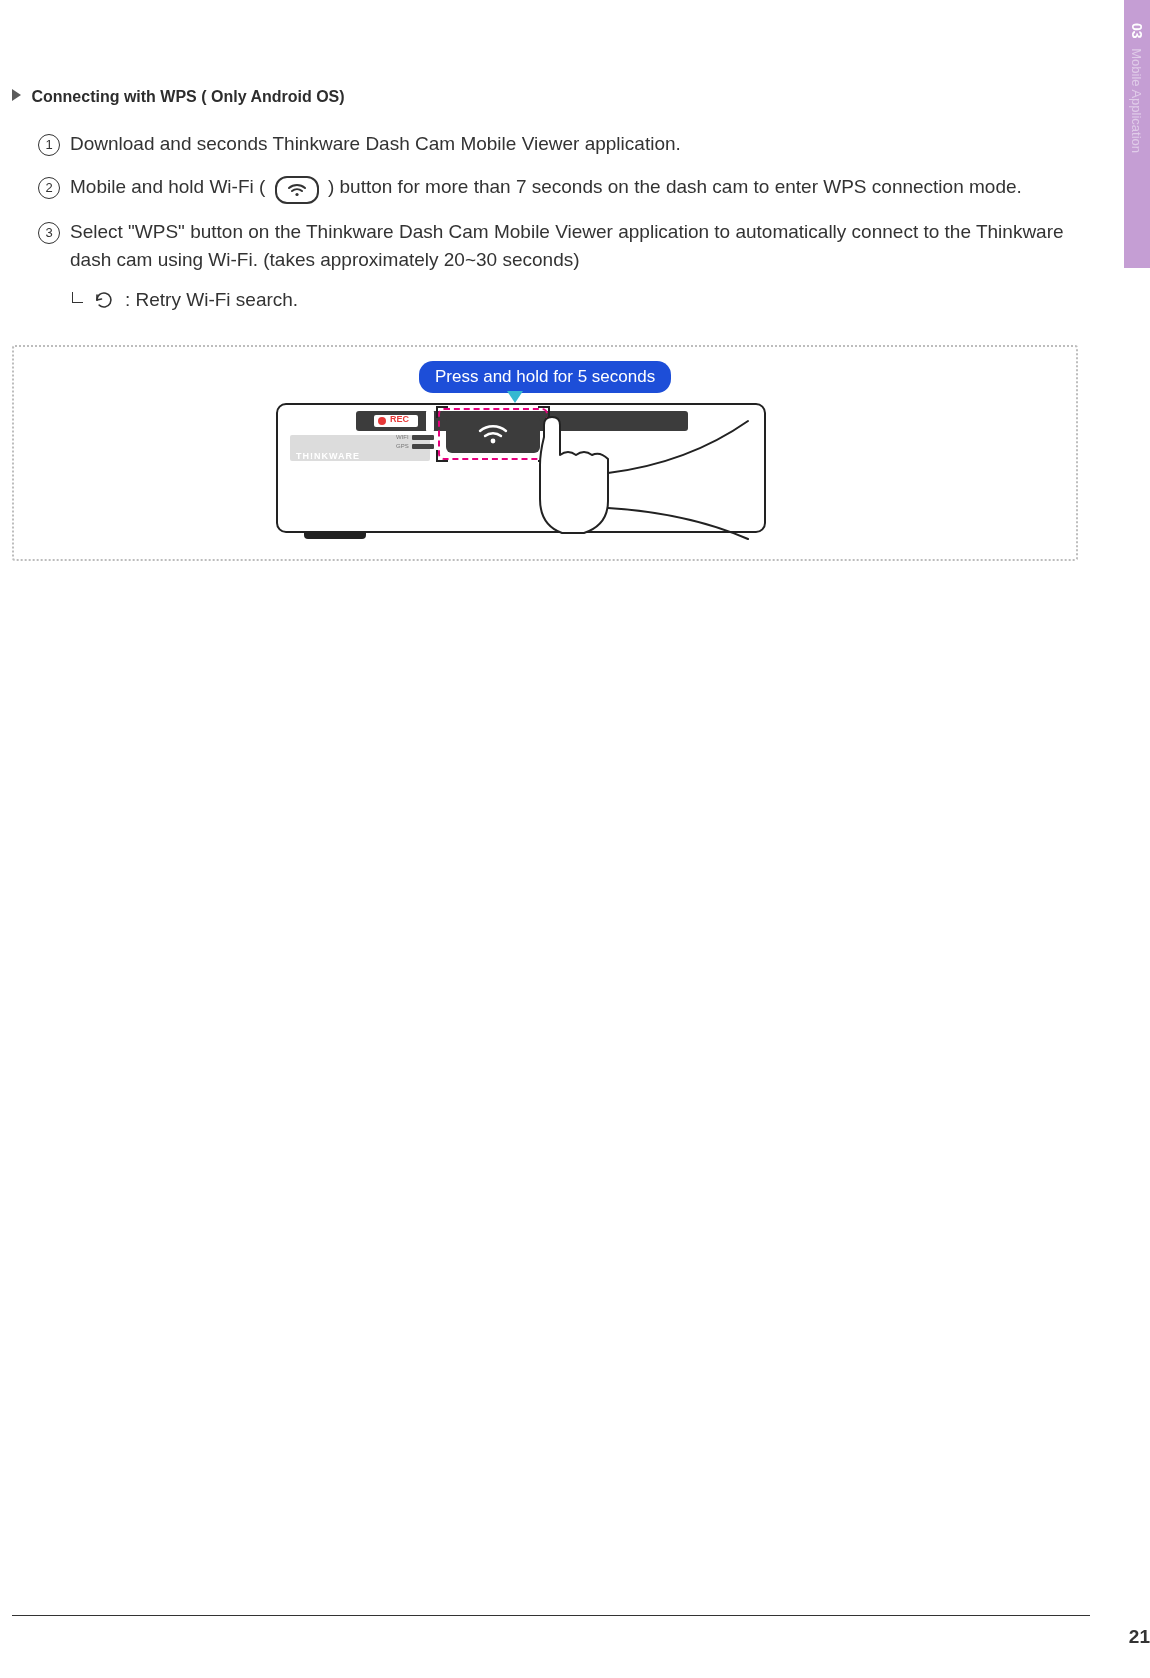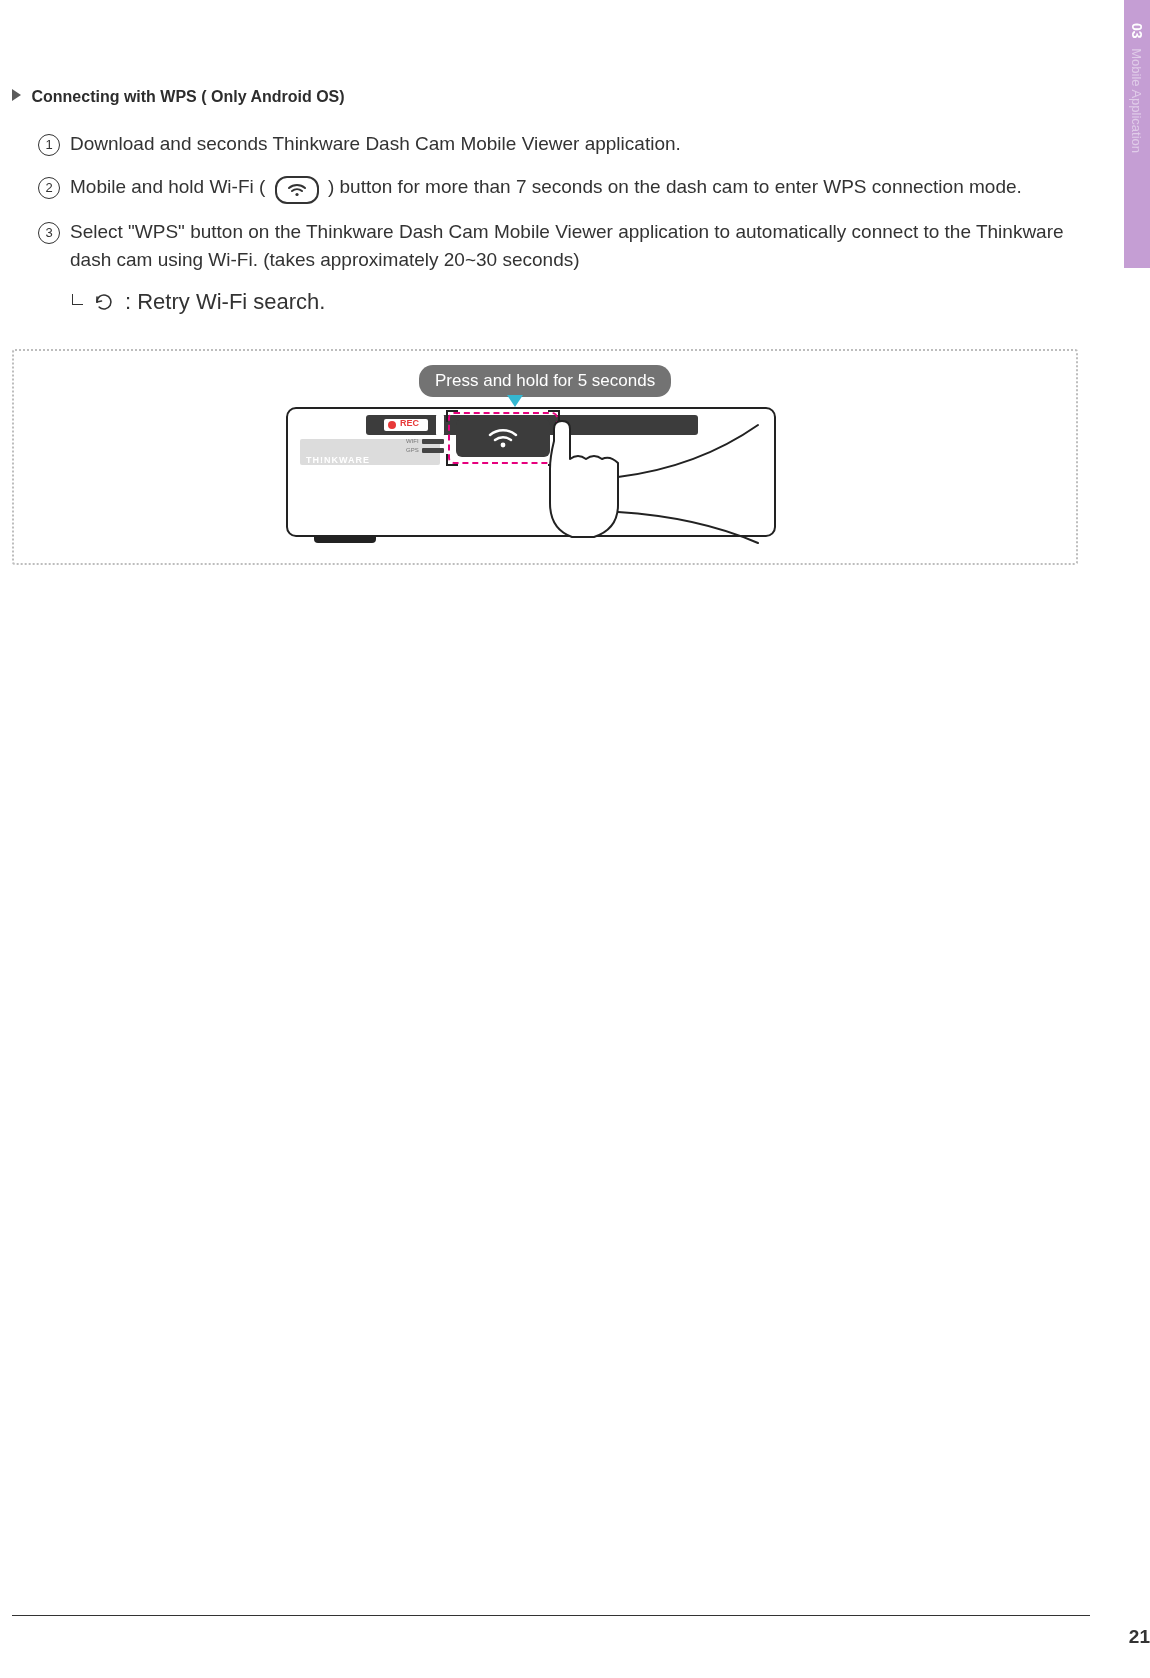--- a/index.html
+++ b/index.html
@@ -9,27 +9,27 @@
 .side-tab .vt .txt{color:#e0cce9}
 .content{position:absolute;top:88px;left:0;right:60px;padding:0 12px}
 .sec-title{font-weight:700;font-size:16px;color:#2d2d2d;margin:0 0 24px 0}
 .sec-title .tri{display:inline-block;width:0;height:0;border-top:6px solid transparent;border-bottom:6px solid transparent;border-left:9px solid #5b5b5b;margin-right:6px;vertical-align:1px}
 .steps{margin:0;padding:0;list-style:none}
 .steps li{display:flex;align-items:flex-start;font-size:19px;line-height:1.5;color:#333;margin:0 0 14px 26px}
 .steps .circ{flex:0 0 auto;width:20px;height:20px;border:1px solid #333;border-radius:50%;font-size:13px;line-height:20px;text-align:center;margin:4px 10px 0 0}
 .steps .txt{flex:1 1 auto}
 .wifi-inline{display:inline-flex;align-items:center;justify-content:center;width:40px;height:24px;border:2px solid #333;border-radius:12px;vertical-align:-5px;margin:0 4px;position:relative}
 .wifi-inline svg{display:block}
-.retry{display:flex;align-items:center;font-size:22px;color:#333;margin:10px 0 0 60px}
+.retry{display:flex;align-items:center;font-size:19px;color:#333;margin:10px 0 0 60px}
 .corner{display:inline-block;width:10px;height:10px;border-left:1.5px solid #333;border-bottom:1.5px solid #333;margin-right:10px;margin-top:-4px}
 .retry-icon{display:inline-flex;margin-right:10px}
 .diagram-box{margin:34px 0 0 0;border:2px dotted #bdbdbd;border-radius:3px;height:212px;position:relative}
-.callout{position:absolute;top:14px;left:405px;background:#737373;color:#fff;font-size:17px;font-weight:500;padding:6px 16px;border-radius:14px;white-space:nowrap}
+.callout{position:absolute;top:14px;left:405px;background:#1d4ed8;color:#fff;font-size:17px;font-weight:500;padding:6px 16px;border-radius:14px;white-space:nowrap}
 .callout:after{content:"";position:absolute;bottom:-10px;left:88px;width:0;height:0;border-left:8px solid transparent;border-right:8px solid transparent;border-top:12px solid #35b8d1}
-.device{position:absolute;top:56px;left:272px;width:485px}
+.device{position:absolute;top:56px;left:262px;width:485px}
 .dev-body{width:490px;height:130px;border:2px solid #222;border-radius:10px;background:#fff;position:relative;box-sizing:border-box}
 .top-strip{position:absolute;top:6px;left:78px;width:332px;height:20px;background:#3c3c3c;border-radius:3px}
 .rec{position:absolute;top:10px;left:96px;width:44px;height:12px;background:#fff;border-radius:2px}
 .rec:before{content:"";position:absolute;left:4px;top:2px;width:8px;height:8px;background:#e73939;border-radius:50%}
 .rec-label{position:absolute;top:9px;left:112px;font-size:9px;font-weight:700;color:#e73939}
 .mic{position:absolute;top:5px;left:148px;width:8px;height:22px;background:#fff;border-radius:2px}
 .label-strip{position:absolute;top:30px;left:12px;width:140px;height:26px;background:#dcdcdc;display:flex;align-items:flex-end;font-size:9px;font-weight:700;color:#fff;letter-spacing:1px;border-radius:2px}
 .label-strip span{margin-left:6px}
 .small-labels{position:absolute;top:28px;left:118px;font-size:6px;color:#777;line-height:1.6}
 .small-labels div{display:flex;align-items:center;gap:3px}

